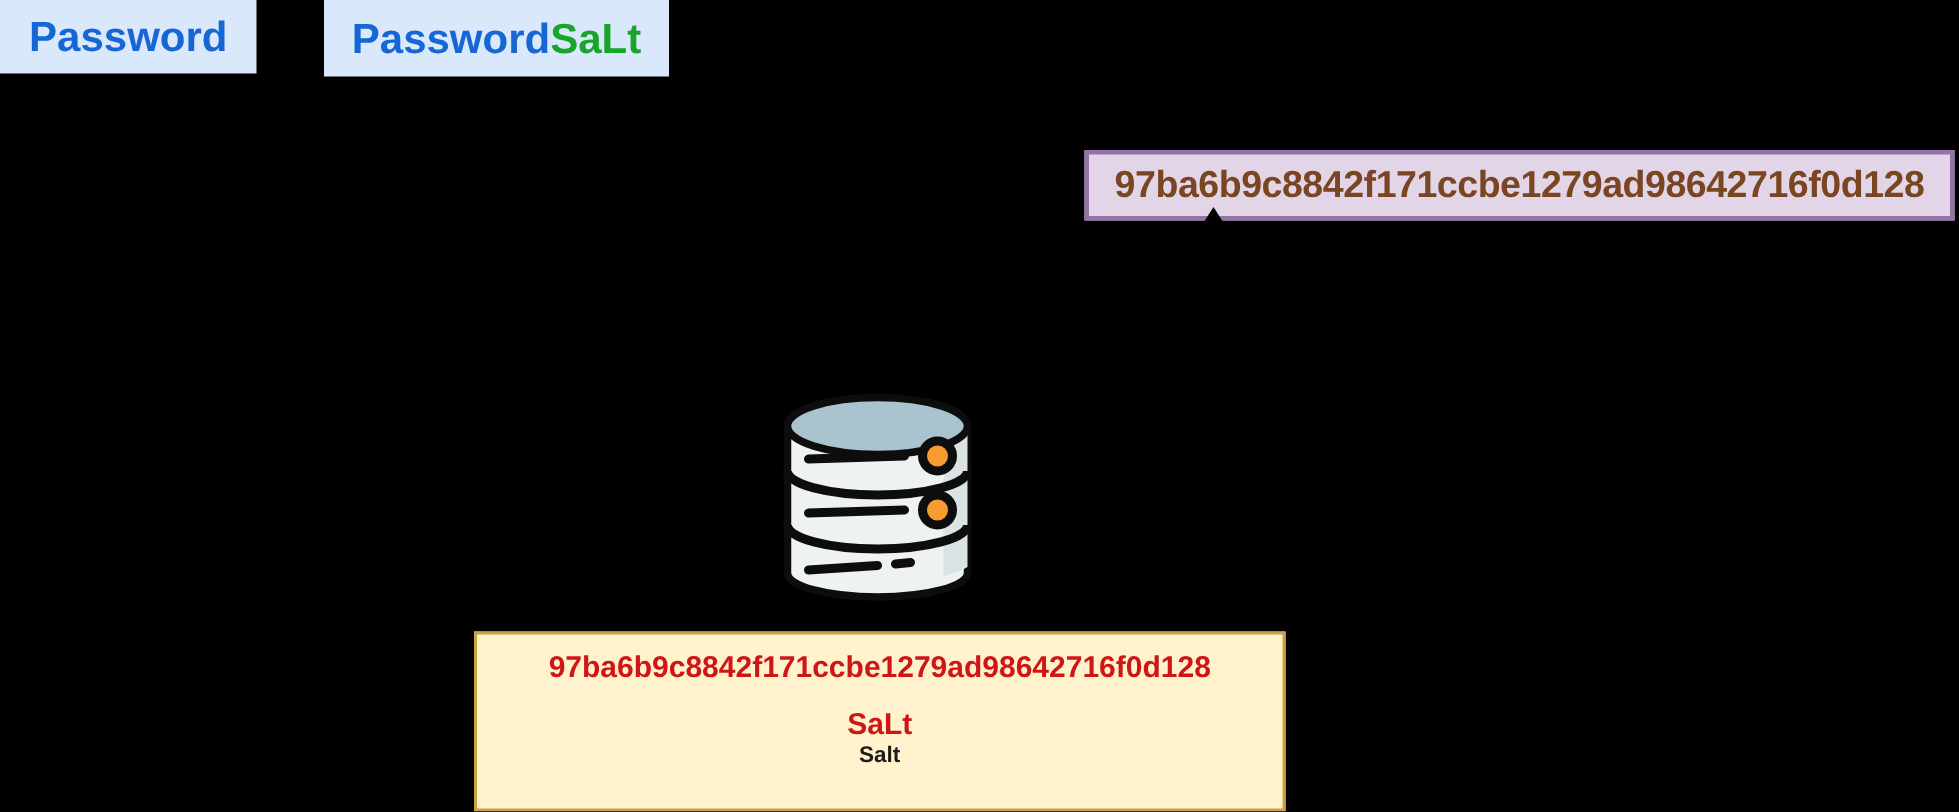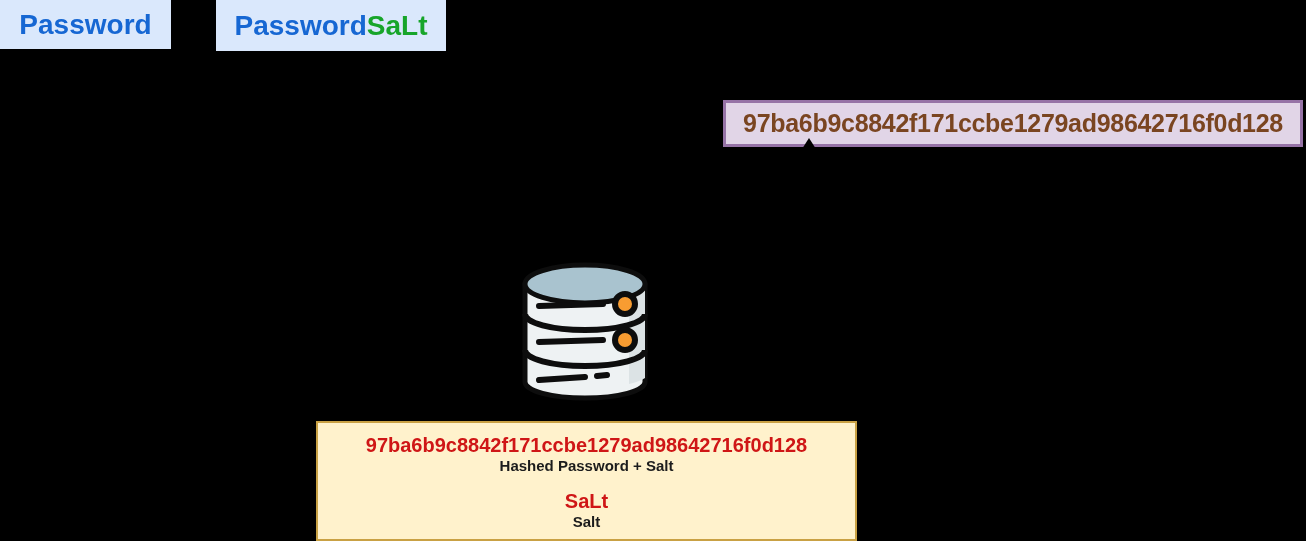--- a/index.html
+++ b/index.html
@@ -152,18 +152,17 @@
 
     <line x1="22" y1="82" x2="86" y2="80" stroke="#0d0d0d" stroke-width="6" stroke-linecap="round"></line>
     <circle cx="108" cy="80" r="10" fill="#f89c31" stroke="#0d0d0d" stroke-width="6"></circle>
 
     <line x1="22" y1="120" x2="68" y2="117" stroke="#0d0d0d" stroke-width="6" stroke-linecap="round"></line>
     <line x1="80" y1="116" x2="90" y2="115" stroke="#0d0d0d" stroke-width="6" stroke-linecap="round"></line>
   </svg>
 
   <div id="stored-record-box">
     <div class="stored-hash">97ba6b9c8842f171ccbe1279ad98642716f0d128</div>
-    <div class="stored-hash-caption">Hashed Password + Salt</div>
     <div class="stored-salt">SaLt</div>
     <div class="stored-salt-caption">Salt</div>
   </div>
 
 </div>
 
 </body></html>

